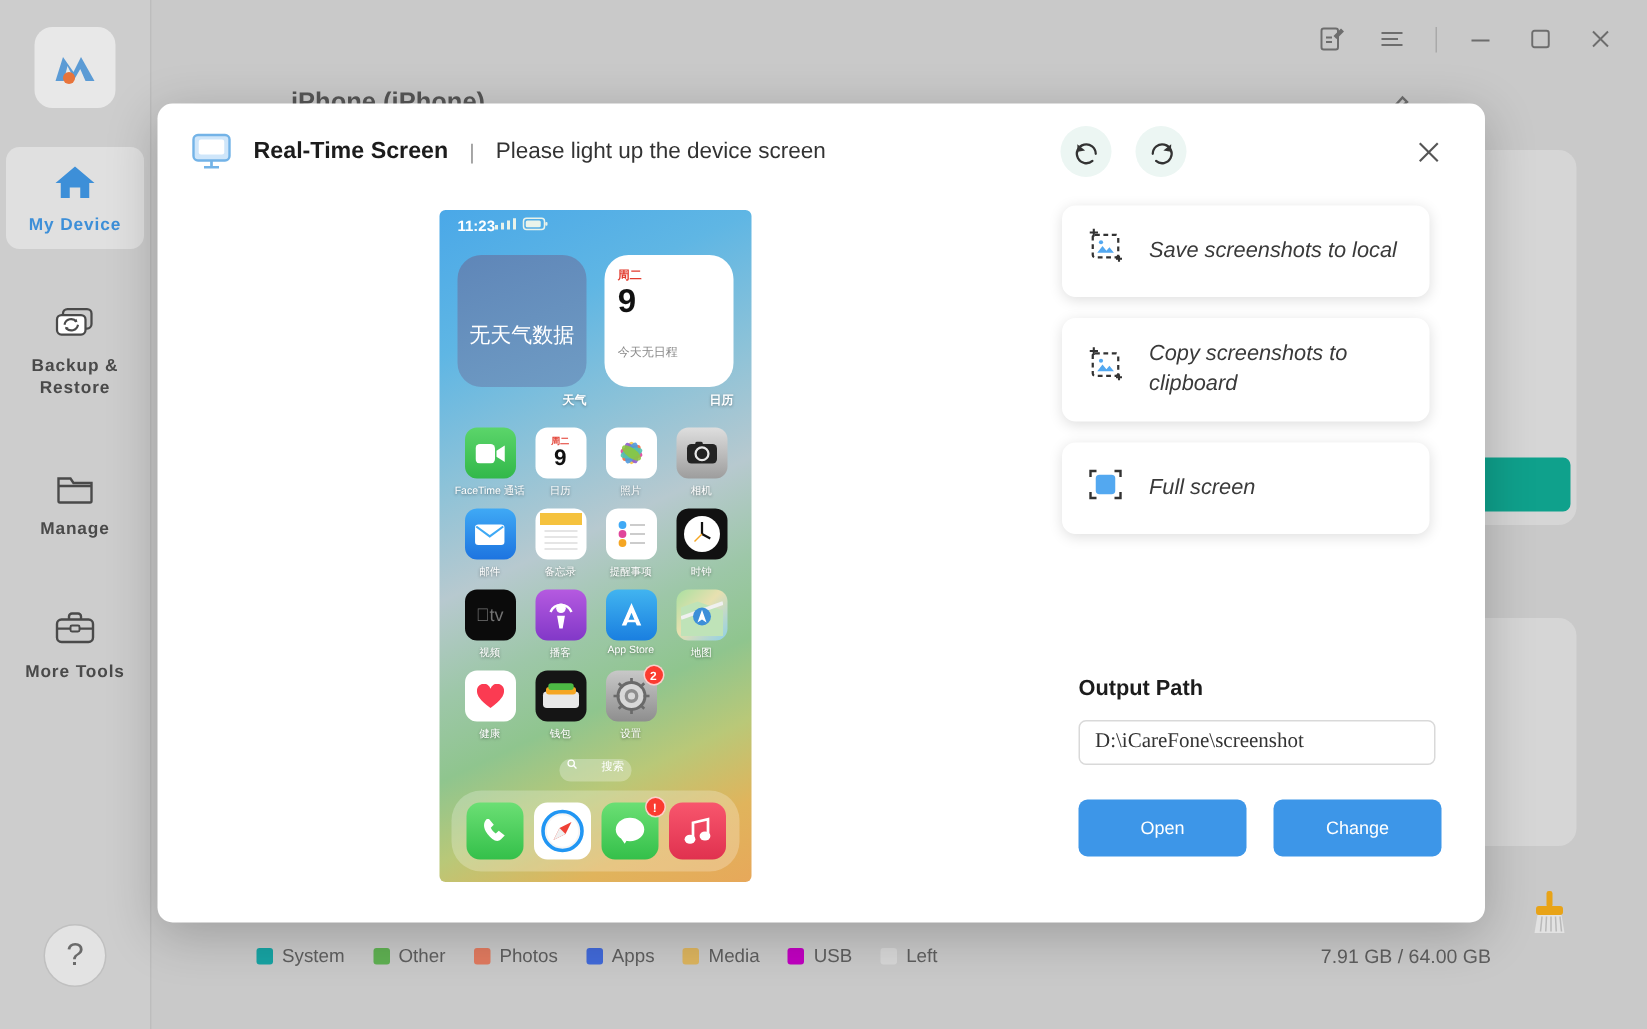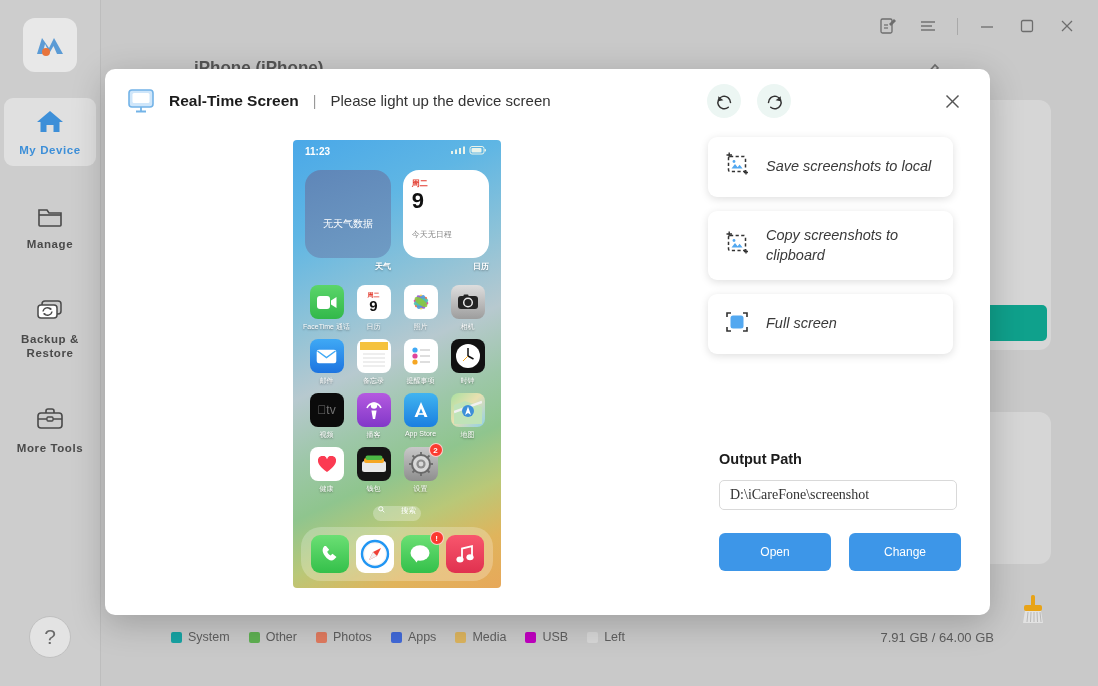--- a/index.html
+++ b/index.html
@@ -142,31 +142,31 @@
   
   .phone {
     position: absolute; left: 188px; top: 71px;
     width: 208px; height: 448px;
     border-radius: 4px; overflow: hidden;
     background: linear-gradient(155deg,#4aa8e8 0%, #5fb6e4 18%, #8cc2d8 34%, #b7c9cf 48%,
                 #9dc7a8 60%, #8fc58e 70%, #b9c878 80%, #e0b45c 90%, #e7a85a 100%);
   }
   .phone-statusbar {
     position: relative; height: 22px;
-    display: flex; align-items: center; justify-content: space-between;
+    display: flex; align-items: center; justify-content: flex-start;
     padding: 0 14px 0 12px;
     color: #fff; font-size: 10px; font-weight: bold;
   }
   .wid-row { display: flex; gap: 12px; padding: 8px 12px 0; }
   .widget { width: 88px; height: 88px; border-radius: 16px; position: relative; }
   .widget-weather {
     background: linear-gradient(160deg,#5f86b8,#6f9cc4);
     display: flex; align-items: center; justify-content: center;
   }
-  .widget-weather span { color: #fff; font-size: 10px; margin-top: 20px; }
+  .widget-weather span { color: #fff; font-size: 14px; margin-top: 20px; }
   .widget-cal { background: #fff; padding: 8px 9px; }
   .cal-dow  { color: #e23b2e; font-size: 8px; font-weight: bold; }
   .cal-day  { color: #111; font-size: 22px; font-weight: bold; line-height: 1; margin-top: 1px; }
   .cal-note { color: #8a8a8a; font-size: 8px; margin-top: 17px; }
   .wid-labels {
     display: flex; gap: 12px; padding: 3px 12px 0;
     color: #fff; font-size: 8px;
   }
   .wid-labels span { width: 88px; text-align: right; text-shadow: 0 1px 2px rgba(0,0,0,.35); font-weight: bold; }
 
@@ -244,41 +244,41 @@
         <path d="M4 24 L9 8 L16 18 L21 8 L30 24 L24 24 L20.5 16 L16.5 23 L12 14 L9.5 24 Z" fill="#5b9bd5"></path>
         <circle cx="13" cy="22" r="4" fill="#e8743b"></circle>
       </svg>
     </div>
 
     <div class="nav-item active">
       <svg class="nav-icon" viewBox="0 0 30 28">
         <path d="M15 3 L28 14 L24.5 14 L24.5 24 L18.5 24 L18.5 17 L11.5 17 L11.5 24 L5.5 24 L5.5 14 L2 14 Z" fill="#3d8fd8"></path>
       </svg>
       <div class="nav-label">My Device</div>
-    </div>
-
-    <div class="nav-item">
-      <svg class="nav-icon" viewBox="0 0 30 28">
-        <path d="M4 8 h8 l2 3 h12 v12 a1 1 0 0 1 -1 1 h-20 a1 1 0 0 1 -1 -1 Z" fill="none" stroke="#4a4a4a" stroke-width="1.6"></path>
-        <line x1="4" y1="13" x2="26" y2="13" stroke="#4a4a4a" stroke-width="1.6"></line>
-      </svg>
-      <div class="nav-label">Manage</div>
     </div>
 
     <div class="nav-item">
       <svg class="nav-icon" viewBox="0 0 30 28">
         <rect x="7" y="4" width="19" height="13" rx="3" fill="none" stroke="#4a4a4a" stroke-width="1.5"></rect>
         <rect x="3" y="8" width="19" height="13" rx="3" fill="#fff" stroke="#4a4a4a" stroke-width="1.5"></rect>
         <path d="M8 14.5 a4.5 4.5 0 0 1 8 -2" fill="none" stroke="#4a4a4a" stroke-width="1.4"></path>
         <path d="M17 14.5 a4.5 4.5 0 0 1 -8 2" fill="none" stroke="#4a4a4a" stroke-width="1.4"></path>
         <path d="M16 10.5 l0.6 2.3 l-2.3 -0.6 Z" fill="#4a4a4a"></path>
         <path d="M9 18.2 l-0.6 -2.3 l2.3 0.6 Z" fill="#4a4a4a"></path>
       </svg>
       <div class="nav-label" style="white-space:pre-line">Backup &amp;
 Restore</div>
+    </div>
+
+    <div class="nav-item">
+      <svg class="nav-icon" viewBox="0 0 30 28">
+        <path d="M4 8 h8 l2 3 h12 v12 a1 1 0 0 1 -1 1 h-20 a1 1 0 0 1 -1 -1 Z" fill="none" stroke="#4a4a4a" stroke-width="1.6"></path>
+        <line x1="4" y1="13" x2="26" y2="13" stroke="#4a4a4a" stroke-width="1.6"></line>
+      </svg>
+      <div class="nav-label">Manage</div>
     </div>
 
     <div class="nav-item">
       <svg class="nav-icon" viewBox="0 0 30 28">
         <path d="M11 7 v-2 a2 2 0 0 1 2 -2 h4 a2 2 0 0 1 2 2 v2" fill="none" stroke="#4a4a4a" stroke-width="1.6"></path>
         <rect x="3" y="7" width="24" height="15" rx="3" fill="none" stroke="#4a4a4a" stroke-width="1.6"></rect>
         <line x1="3" y1="13" x2="27" y2="13" stroke="#4a4a4a" stroke-width="1.5"></line>
         <rect x="12" y="11" width="6" height="4" rx="1" fill="#cdcdcd" stroke="#4a4a4a" stroke-width="1.3"></rect>
       </svg>
       <div class="nav-label">More Tools</div>

